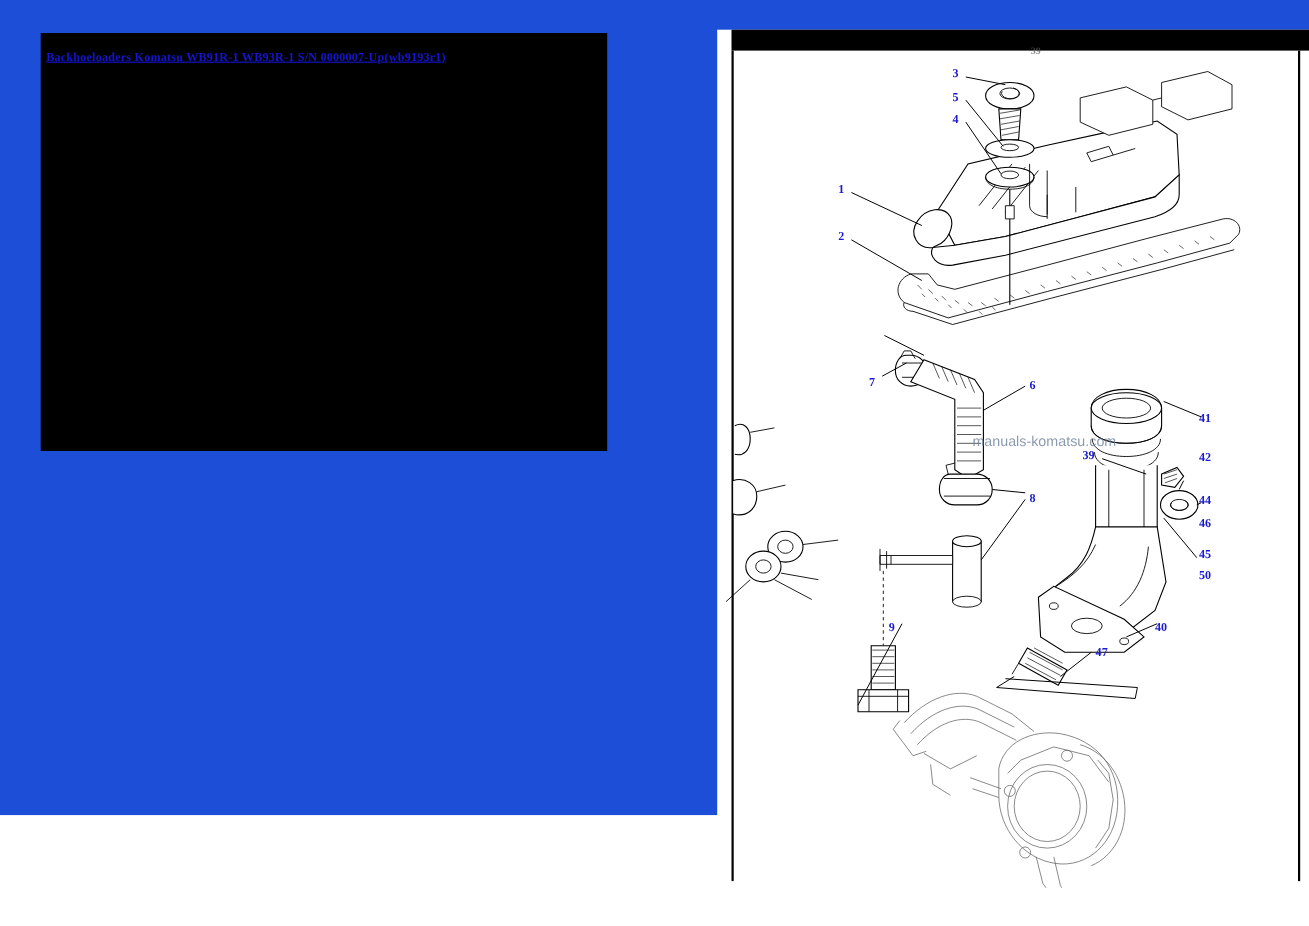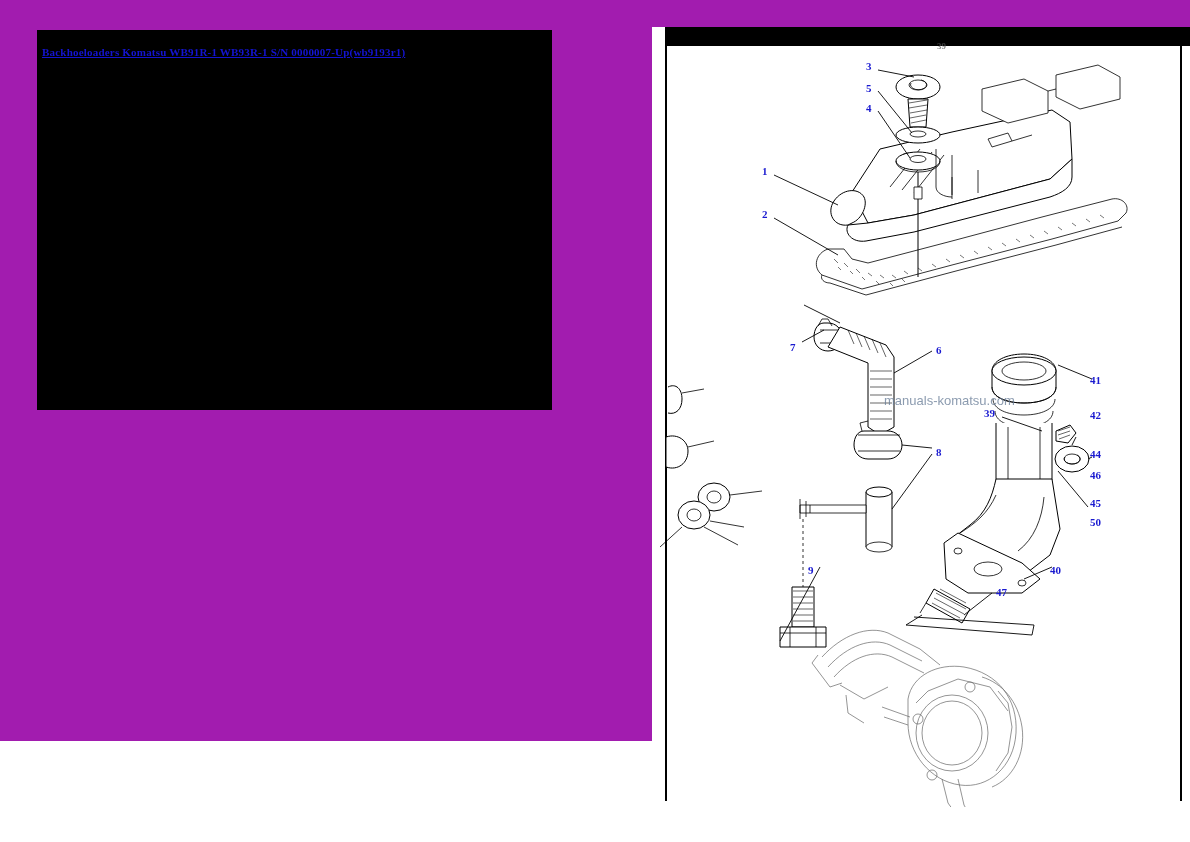--- a/index.html
+++ b/index.html
@@ -10,21 +10,21 @@
     width: 1190px;
     height: 842px;
     overflow: hidden;
     font-family: "Liberation Serif", serif;
   }
 
   #page {
     position: relative;
     width: 1190px;
     height: 741px;
-    background: #a21caf;
+    background: #1d4ed8;
   }
 
   
   #left-panel {
     position: absolute;
     left: 37px;
     top: 30px;
     width: 515px;
     height: 380px;
     background: #000000;

